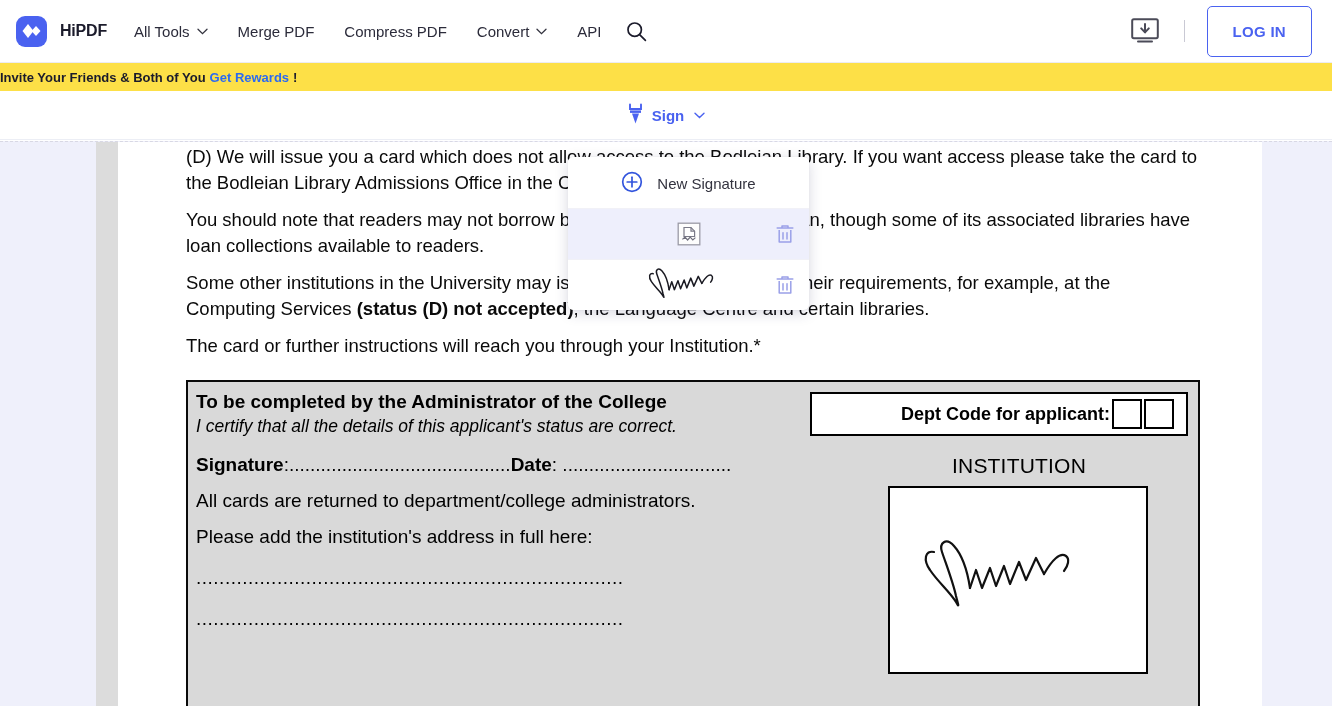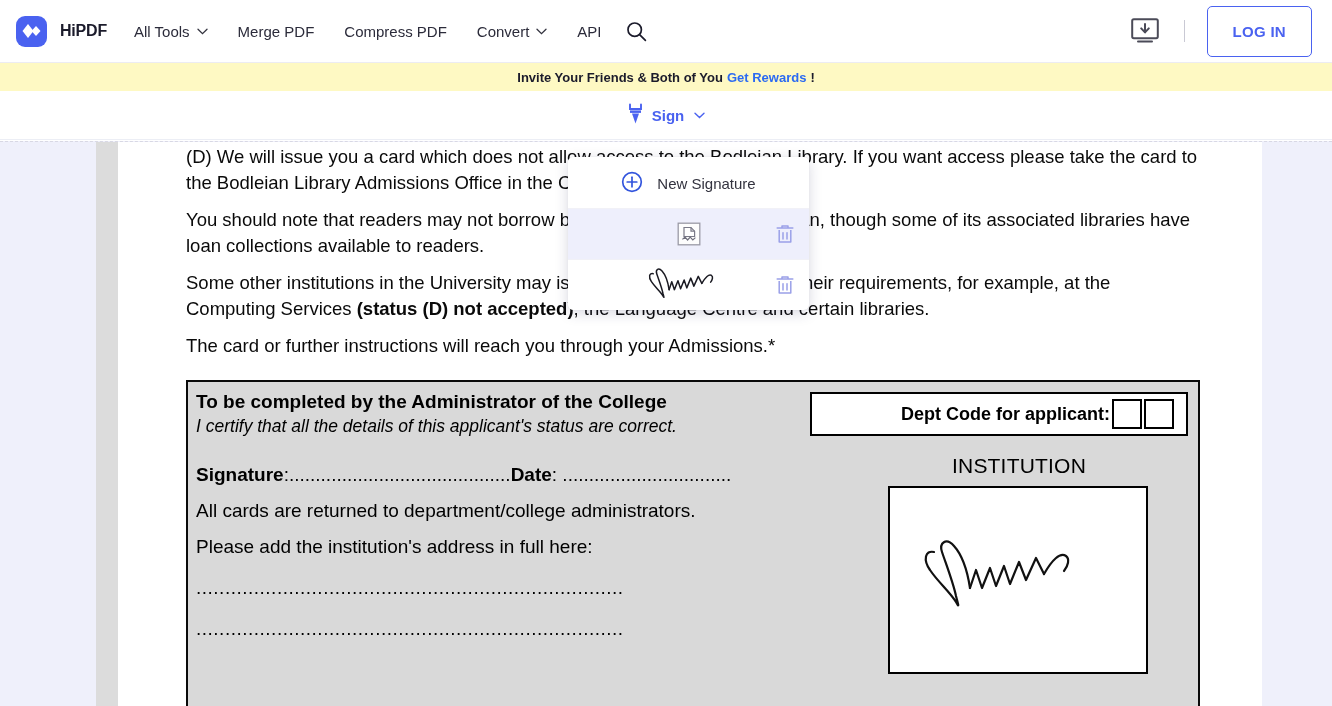--- a/index.html
+++ b/index.html
@@ -72,24 +72,24 @@
     font-weight: bold;
     padding: 16px 25px;
     cursor: pointer;
     font-family: "Liberation Sans", sans-serif;
     letter-spacing: 0.3px;
   }
 
   
   .promo {
     height: 29px;
-    background: #fef9c3;
-    display: flex;
-    align-items: center;
-    justify-content: center;
+    background: #fde047;
+    display: flex;
+    align-items: center;
+    justify-content: flex-start;
     font-size: 13px;
     font-weight: bold;
     color: #1b1b2b;
     border-top: 1px solid #ececf2;
     position: relative;
     z-index: 39;
   }
   .promo a {
     color: #2b6af2;
     text-decoration: none;
@@ -252,21 +252,21 @@
   }
   .dept-cell {
     width: 30px; height: 30px;
     border: 2.5px solid #000;
     background: #fff;
     margin-right: 2px;
   }
   .dept-cell:last-child { margin-right: 12px; }
 
   .line-sig {
-    margin-top: 26px;
+    margin-top: 16px;
     font-size: 19px;
     color: #000;
     white-space: nowrap;
   }
   .line-sig b { font-weight: bold; }
   .line-admin {
     margin-top: 26px;
     font-size: 19px;
     color: #000;
     white-space: nowrap;
@@ -405,21 +405,21 @@
 <div class="viewer">
   <div class="page-shadow-left"></div>
   <div class="page-shadow-right"></div>
 
   <div class="doc-page">
     <p class="doc-p first" style="margin-top:-12px;">(D) We will issue you a card which does not allow access to the Bodleian Library. If you want access please take the card to the Bodleian Library Admissions Office in the Clarendon Building for advice.</p>
     <p class="doc-p">You should note that readers may not borrow books from the central Bodleian, though some of its associated libraries have loan collections available to readers.</p>
     <p class="doc-p">
       <span>Some other institutions in the University may issue cards to you if you fulfil their requirements, for example, at the Computing Services <b>(status (D) not accepted)</b>, the Language Centre and certain libraries.</span>
     </p>
-    <p class="doc-p">The card or further instructions will reach you through your Admissions.*</p>
+    <p class="doc-p">The card or further instructions will reach you through your Institution.*</p>
 
     <div class="form-box">
       <div class="form-head-row">
         <div class="form-head-left">
           <div class="fh-title">To be completed by the Administrator of the College</div>
           <div class="fh-sub">I certify that all the details of this applicant's status are correct.</div>
         </div>
         <div class="dept-box">
           <span class="dept-label">Dept Code for applicant:</span>
           <span class="dept-cell"></span>

